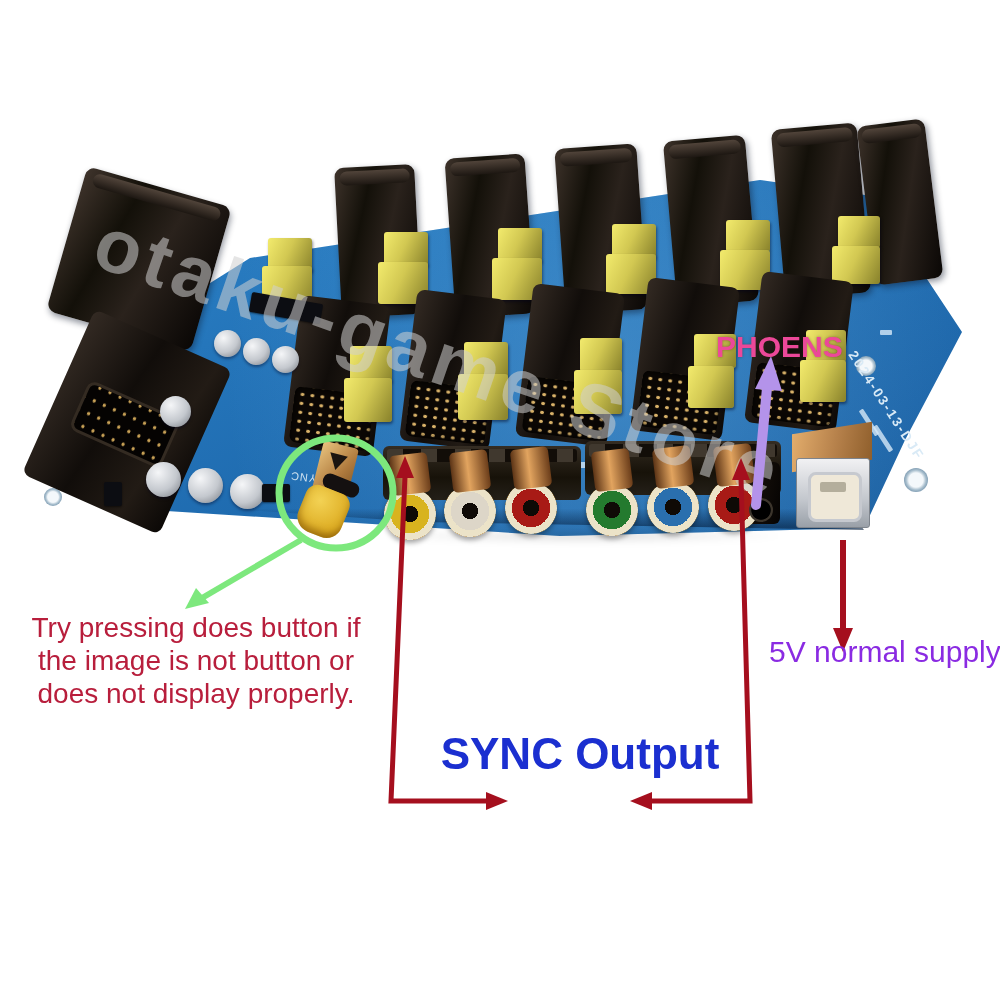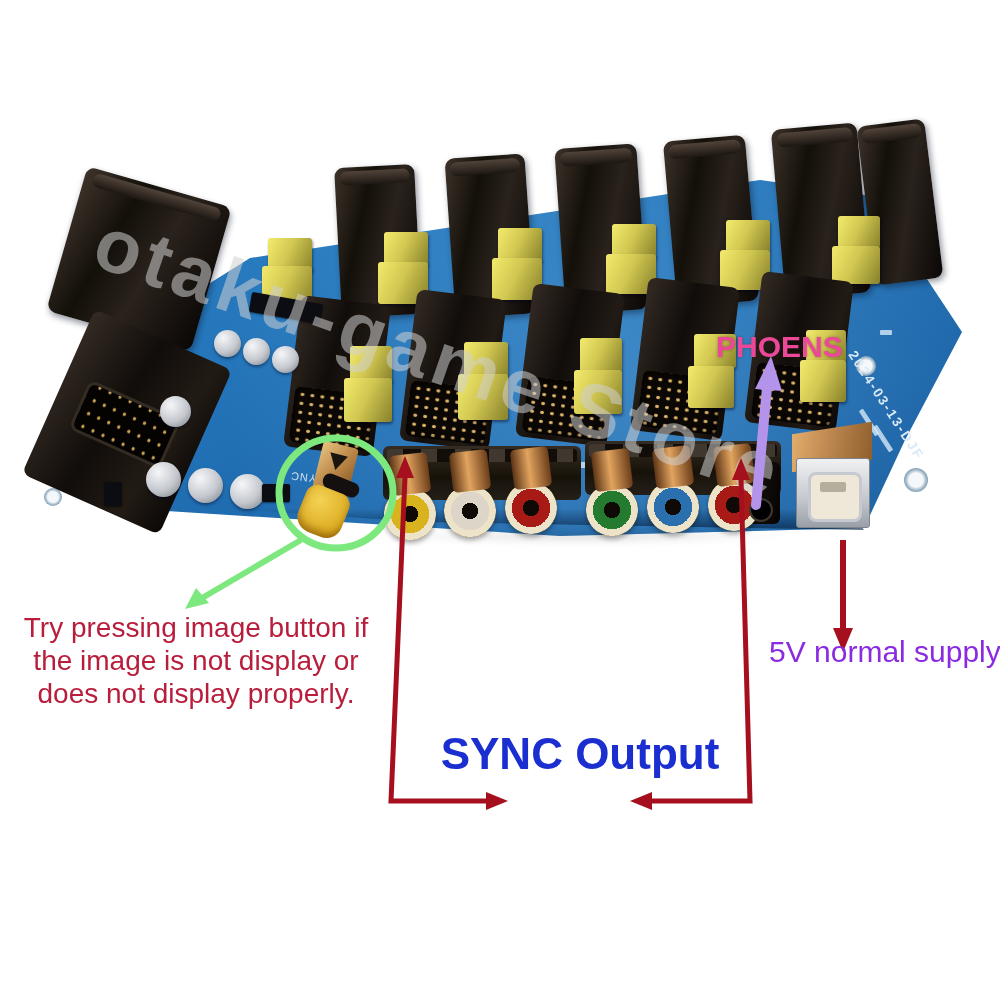--- a/index.html
+++ b/index.html
@@ -233,21 +233,21 @@
     <polygon points="630,801 652,792 652,810" fill="#a50f1e"></polygon>
 
     <line x1="843" y1="540" x2="843" y2="630" stroke="#a50f1e" stroke-width="6"></line>
     <polygon points="843,652 833,628 853,628" fill="#a50f1e"></polygon>
 
     <line x1="756" y1="505" x2="767" y2="388" stroke="#b493ea" stroke-width="10" stroke-linecap="round"></line>
     <polygon points="771,356 755,389 782,391" fill="#b493ea"></polygon>
   </svg>
 
   <div class="note">
-    <div>Try pressing image button if</div>
-    <div>the image is not display or</div>
+    <div>Try pressing does button if</div>
+    <div>the image is not button or</div>
     <div>does not display properly.</div>
   </div>
   <div class="rgbs">SYNC Output</div>
   <div class="pwr">5V normal supply</div>
   <div class="phx">PHOENS</div>
 
 </div>
 
 </body></html>

